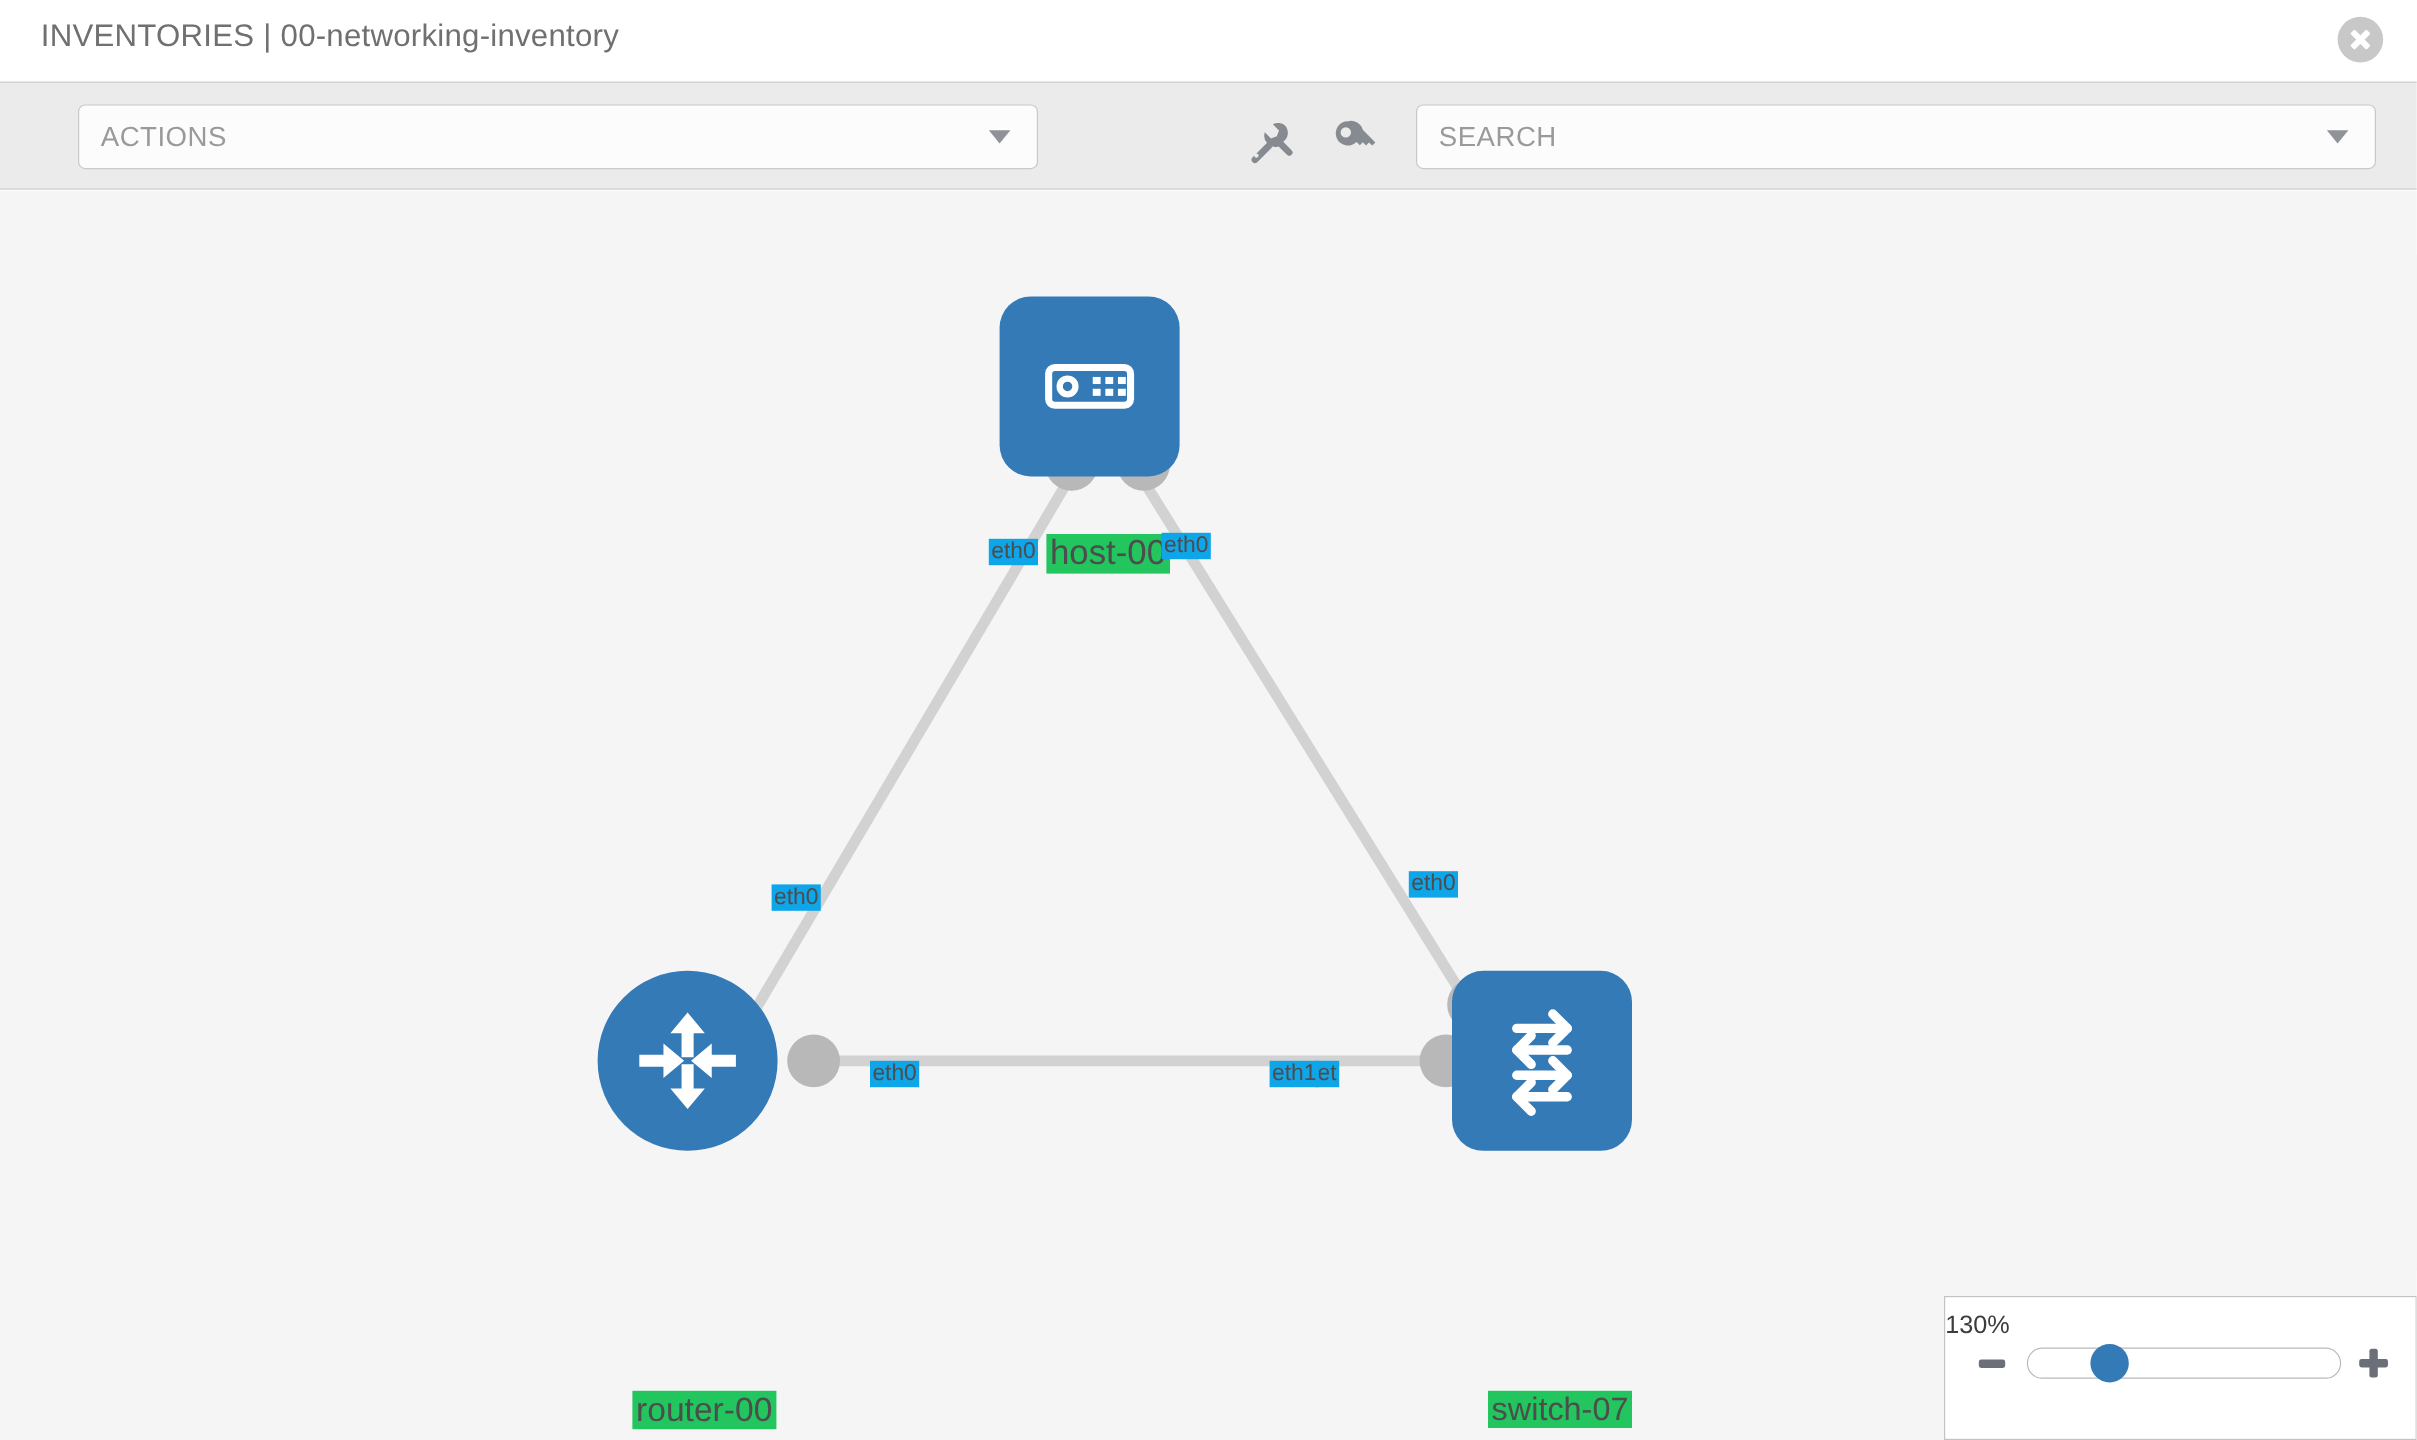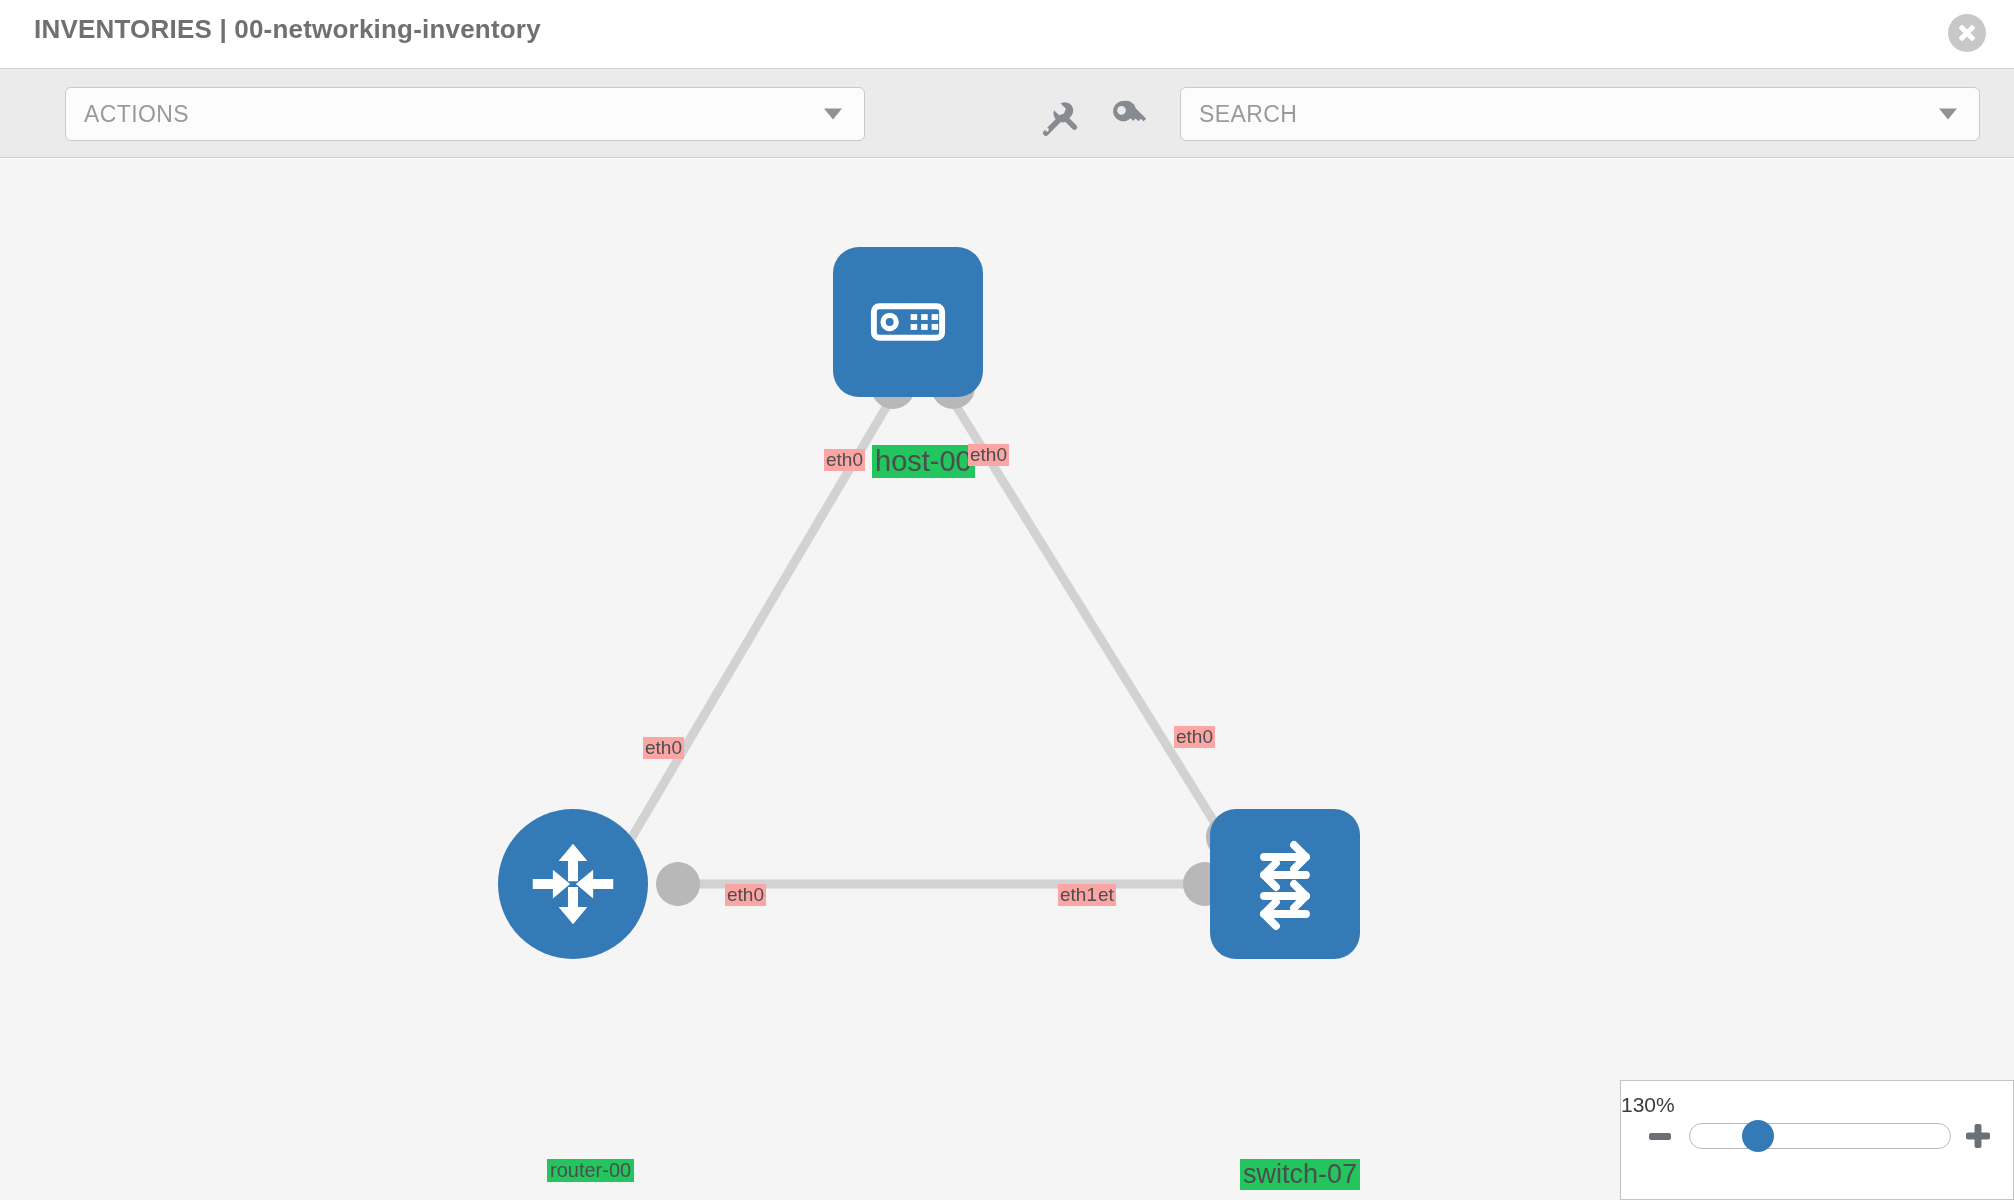--- a/index.html
+++ b/index.html
@@ -13,21 +13,21 @@
 
   #app { position: relative; width: 2014px; height: 1200px; background: #ffffff; }
 
   
   .header {
     position: absolute; left: 0; top: 0; width: 2014px; height: 68px;
     background: #ffffff;
   }
   .header-title {
     position: absolute; left: 34px; top: 14px;
-    font-size: 26px; font-weight: bold; color: #707070;
+    font-size: 26px; font-weight: normal; color: #707070;
     letter-spacing: 0.2px; white-space: nowrap;
   }
   .close-btn {
     position: absolute; right: 28px; top: 14px;
     width: 38px; height: 38px; border-radius: 50%;
     background: #c8c8c8; cursor: pointer;
   }
   .close-btn::before, .close-btn::after {
     content: ""; position: absolute; left: 50%; top: 50%;
     width: 19px; height: 5px; background: #ffffff; border-radius: 1px;
@@ -108,21 +108,21 @@
     font-size: 25px; color: #4d4d4d;
     background: #22c55e;
     white-space: nowrap;
     padding: 0 3px;
     pointer-events: none;
   }
 
   .port-label {
     position: absolute;
     font-size: 19px; color: #4d4d4d;
-    background: #fca5a5;
+    background: #0ea5e9;
     white-space: nowrap;
     padding: 0 2px;
     pointer-events: none;
   }
 
   
   .zoom-panel {
     position: absolute; left: 1620px; top: 1080px;
     width: 394px; height: 120px;
     background: #ffffff;
@@ -234,21 +234,21 @@
 
             <path d="M32 60 L22 48 L28.5 48 L28.5 34 L35.5 34 L35.5 48 L42 48 Z"></path>
 
             <path d="M30 32 L18 42 L18 35.5 L4 35.5 L4 28.5 L18 28.5 L18 22 Z"></path>
 
             <path d="M34 32 L46 22 L46 28.5 L60 28.5 L60 35.5 L46 35.5 L46 42 Z"></path>
           </g>
         </svg>
       </div>
     </div>
-    <div class="node-label" style="left:527px; top:1000px; font-size:20px;margin-left:20px;">router-00</div>
+    <div class="node-label" style="left:527px; top:1000px; font-size:28px;">router-00</div>
 
     <div class="node" style="left:1210px; top:650px; width:150px; height:150px;">
       <div class="node-shape rounded" style="width:150px;height:150px;">
         <svg viewBox="0 0 64 64" width="96" height="96">
           <g fill="none" stroke="#ffffff" stroke-width="5.2" stroke-linecap="round" stroke-linejoin="round">
 
             <path d="M18 14 H46"></path>
             <path d="M38 6 L46 14 L38 22"></path>
             <path d="M46 26 H18"></path>
             <path d="M26 18 L18 26 L26 34"></path>

